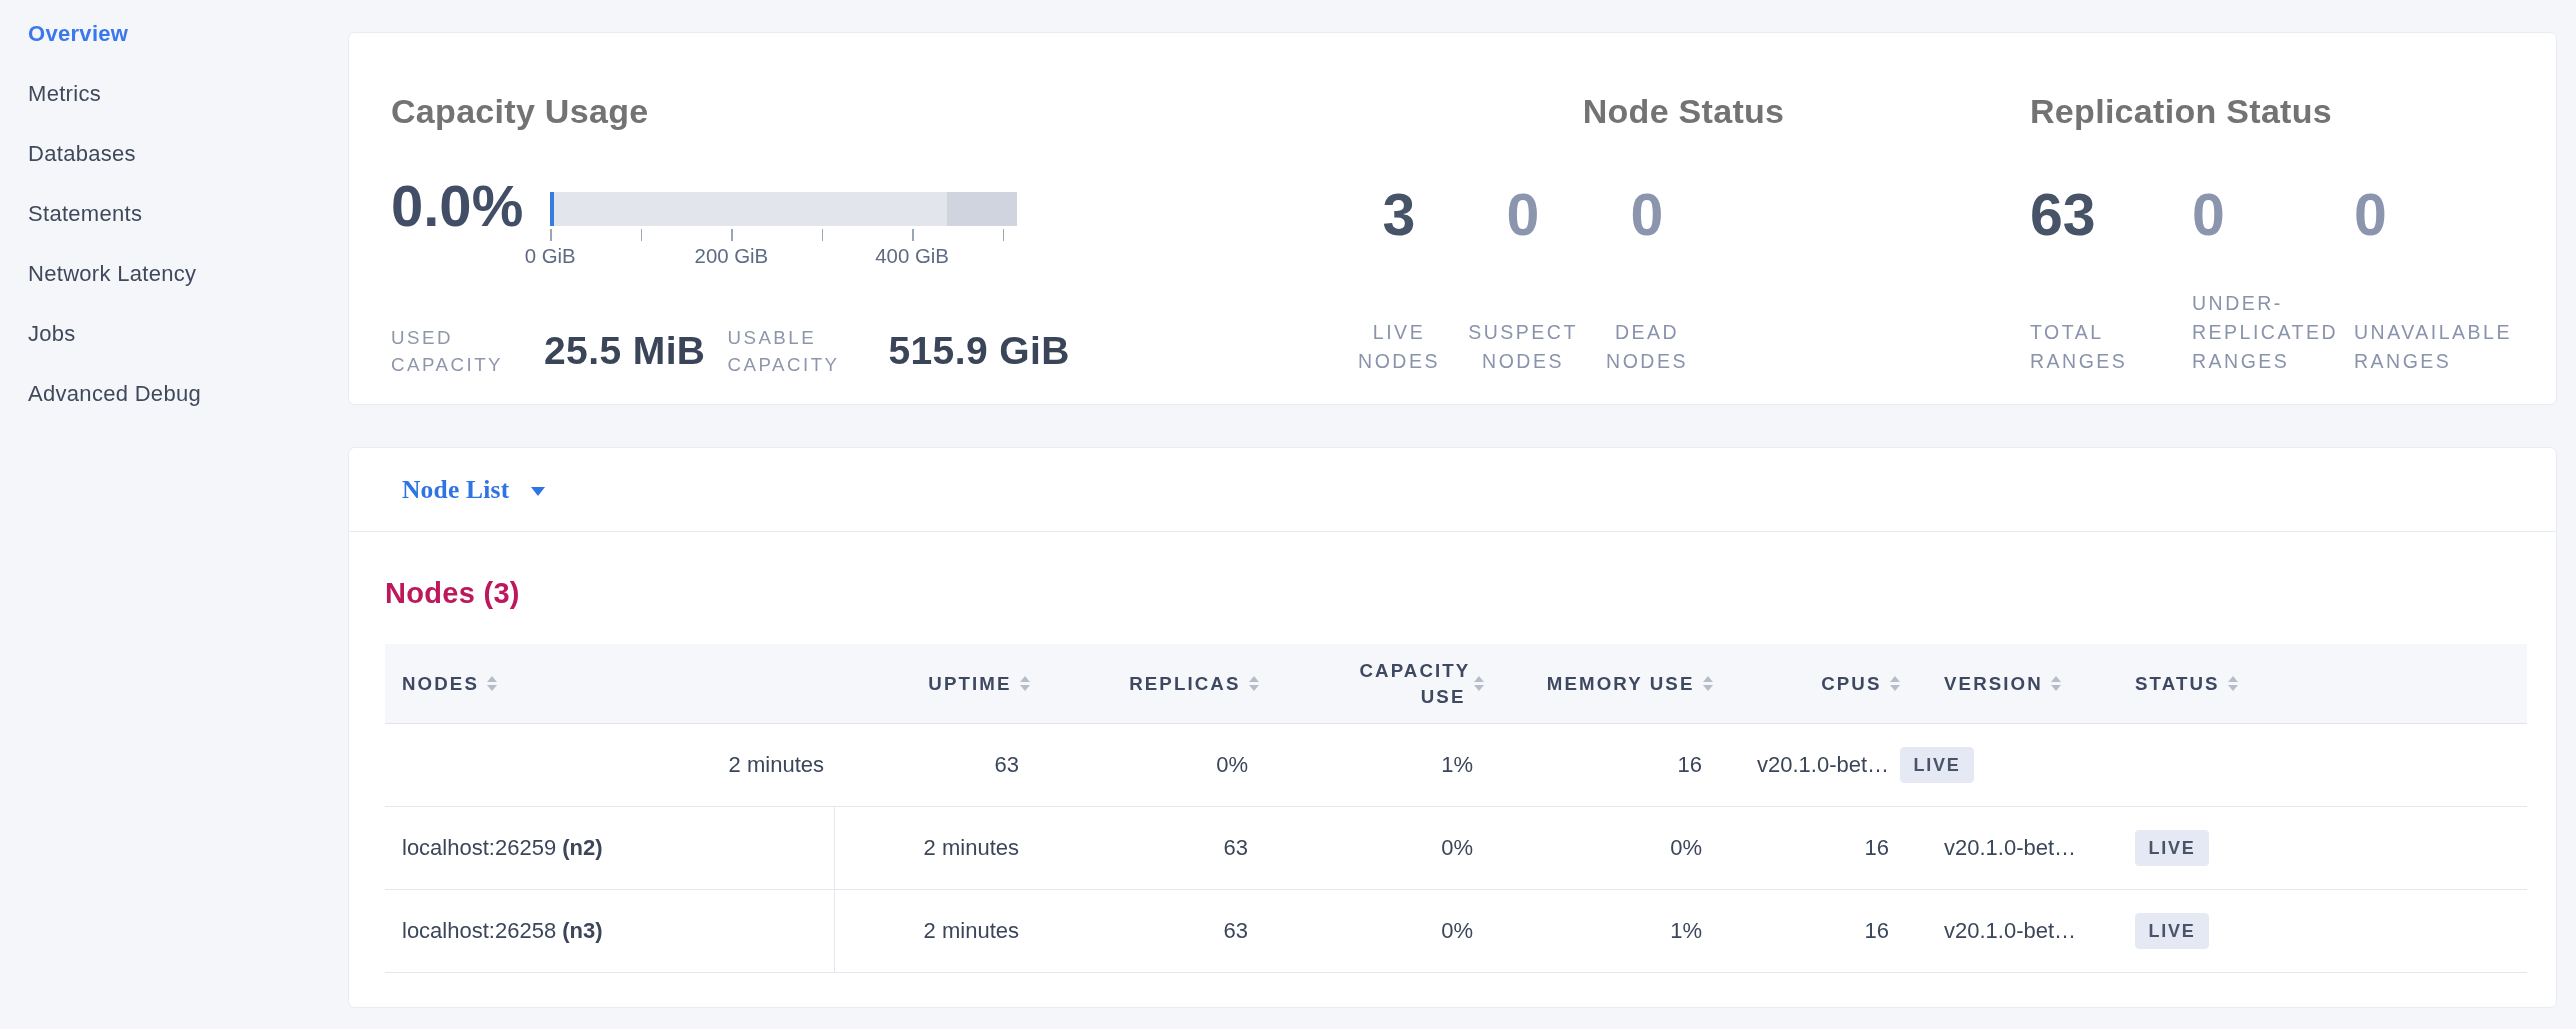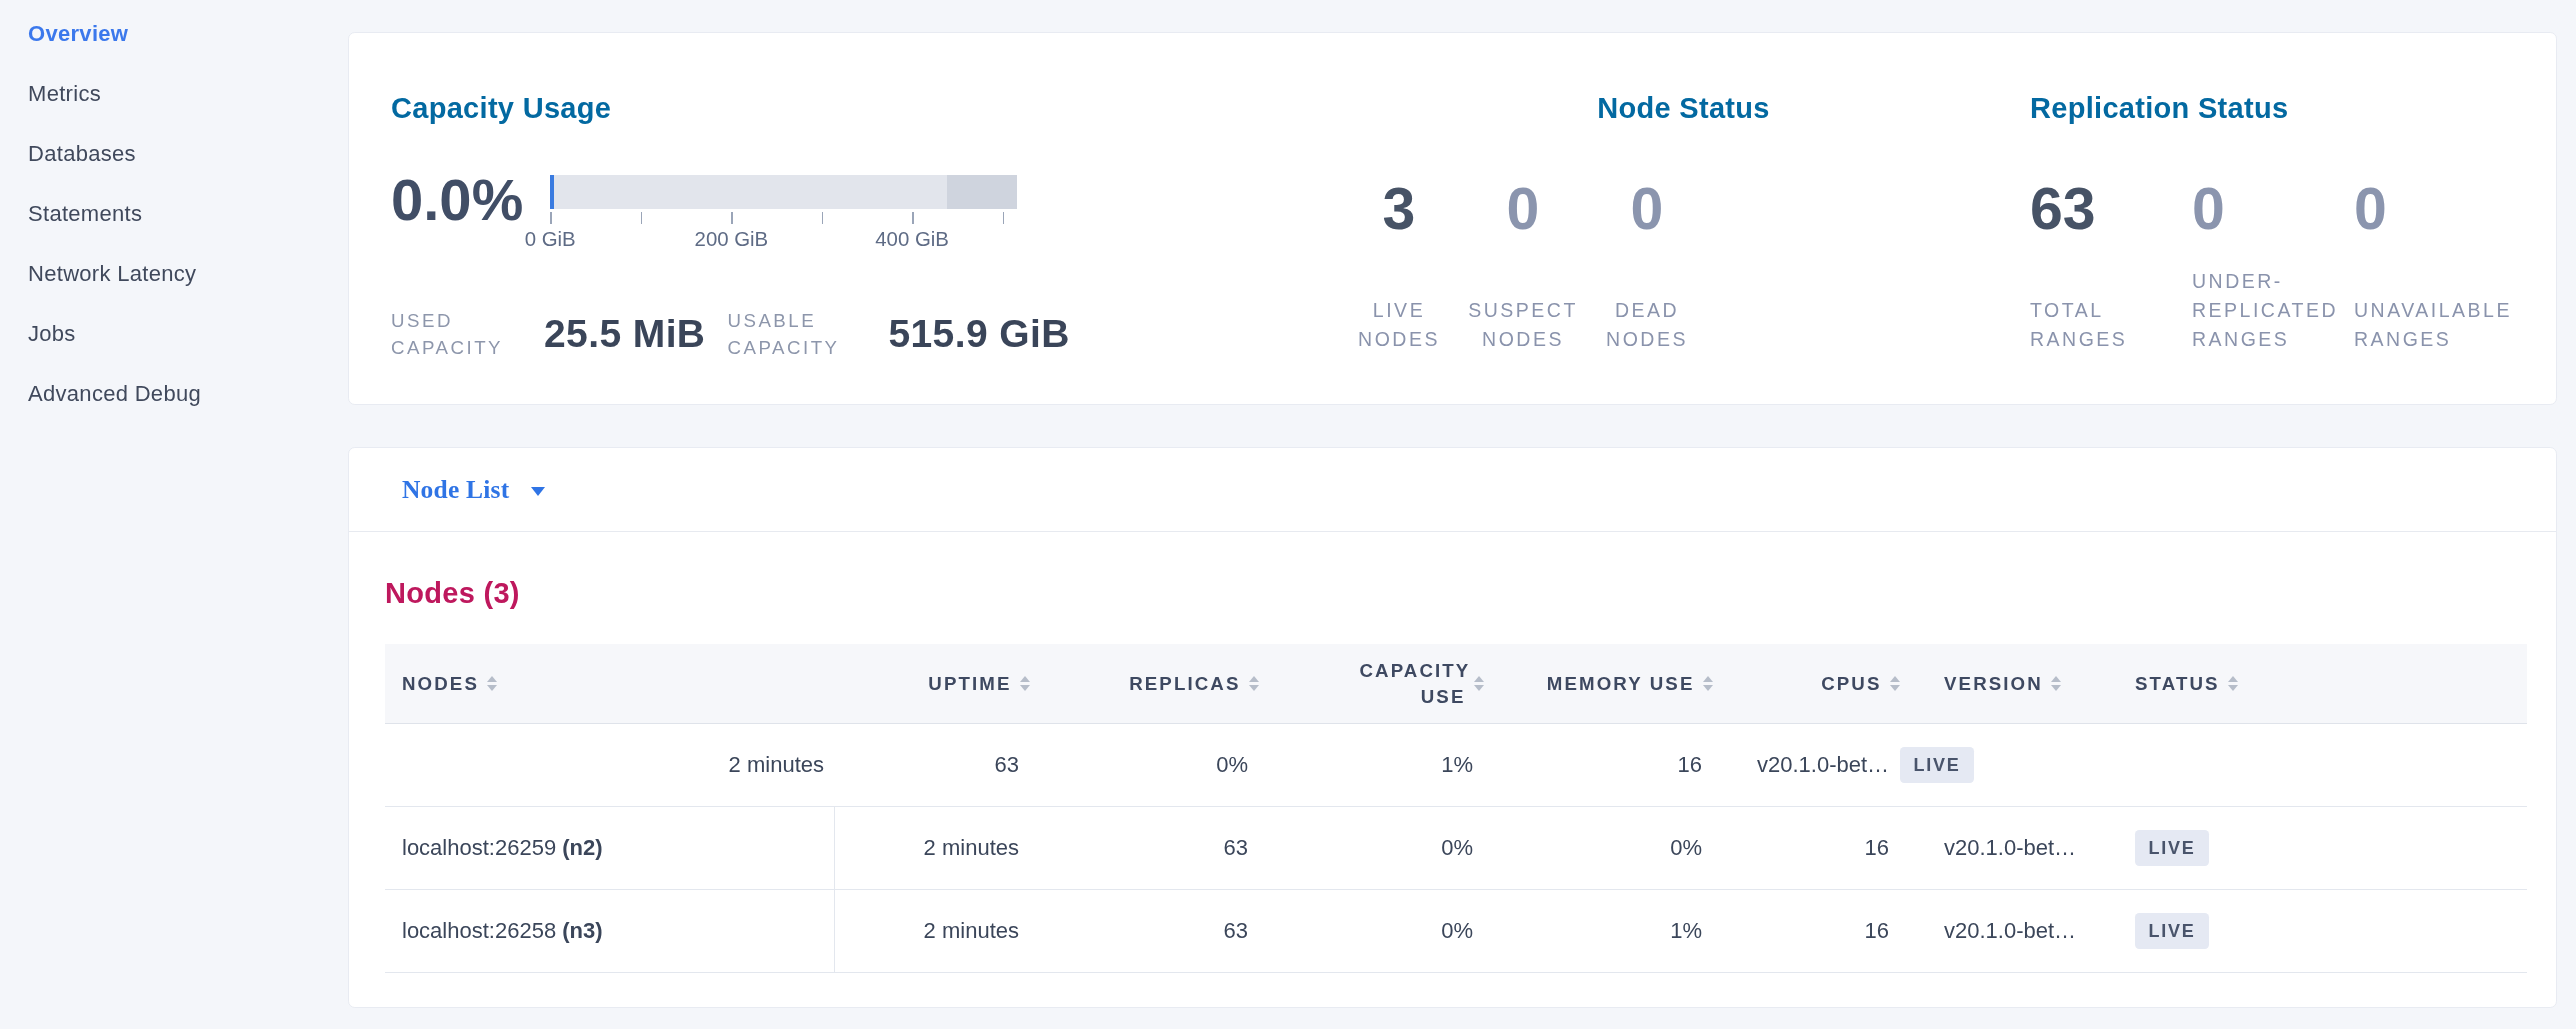--- a/index.html
+++ b/index.html
@@ -22,30 +22,30 @@
 
   
   .main { position:absolute; left:348px; top:32px; width:2209px; }
   .card {
     background:#ffffff; border:0.8px solid #e8ebf2; border-radius:6.8px;
   }
 
   
   .card-summary { height:373px; display:flex; padding-left:42px; }
   .section-title {
-    font-size:29px; font-weight:700; color:#0369a1; letter-spacing:0.3px;
+    font-size:34px; font-weight:700; color:#737373; letter-spacing:0.3px;
     margin-top:59px;
   }
   .sec-capacity { width:946px; }
   .sec-nodes    { width:693px;text-align:center;  }
   .sec-repl     { flex:1;       }
 
   .gauge-row { display:flex; margin-top:48px; align-items:flex-start; }
   .big-pct { font-size:58px; font-weight:600; color:#414e66; line-height:54px; margin-right:27px; }
-  .gauge-wrap { position:relative; width:467px; margin-top:2px; }
+  .gauge-wrap { position:relative; width:467px; margin-top:13px; }
   .gauge-bar { position:relative; width:467px; height:34px; background:#e2e5ec; overflow:hidden; }
   .gauge-used { position:absolute; left:0; top:0; bottom:0; width:3.4px; }
   .gauge-other { position:absolute; right:0; top:0; bottom:0; width:15%; }
   .gauge-axis { position:relative; height:13.6px; margin-top:2.5px; }
   .tick { position:absolute; top:0; width:1.7px; height:12px; background:#9aa5b8; }
   .gauge-labels { position:relative; height:25.5px; margin-top:3.4px; }
   .tick-label {
     position:absolute; transform:translateX(-50%);
     font-size:20.4px; color:#5e6b85; white-space:nowrap;
   }
@@ -56,21 +56,21 @@
     white-space:pre-line; font-size:18.7px; letter-spacing:2.5px; color:#8d96ab;
     line-height:27px; min-width:153px;
   }
   .cap-label.w2 { min-width:161px; }
   .cap-value { font-size:39px; font-weight:700; color:#3a4559; letter-spacing:0.4px; }
 
   .stat-cols { display:flex; margin-top:58px; }
   .stat-col .num { font-size:59px; font-weight:600; line-height:53px; }
   .num-dark  { color:#475366; }
   .num-light { color:#8b95ae; }
-  .stat-col .lbl-box { height:88px; display:flex; flex-direction:column; justify-content:flex-end; margin-top:30px; }
+  .stat-col .lbl-box { height:88px; display:flex; flex-direction:column; justify-content:flex-end; margin-top:46px; }
   .stat-col .lbl {
     white-space:pre-line; font-size:19.5px; letter-spacing:2.5px; color:#8a93ac; line-height:29px;
   }
   .sec-nodes .stat-col { width:124px; }
   .sec-repl  .stat-col { width:162px; }
   .sec-repl  .stat-col:last-child { width:auto; }
 
   
   .card-nodelist { margin-top:42px; height:561px; }
   .nl-header {

